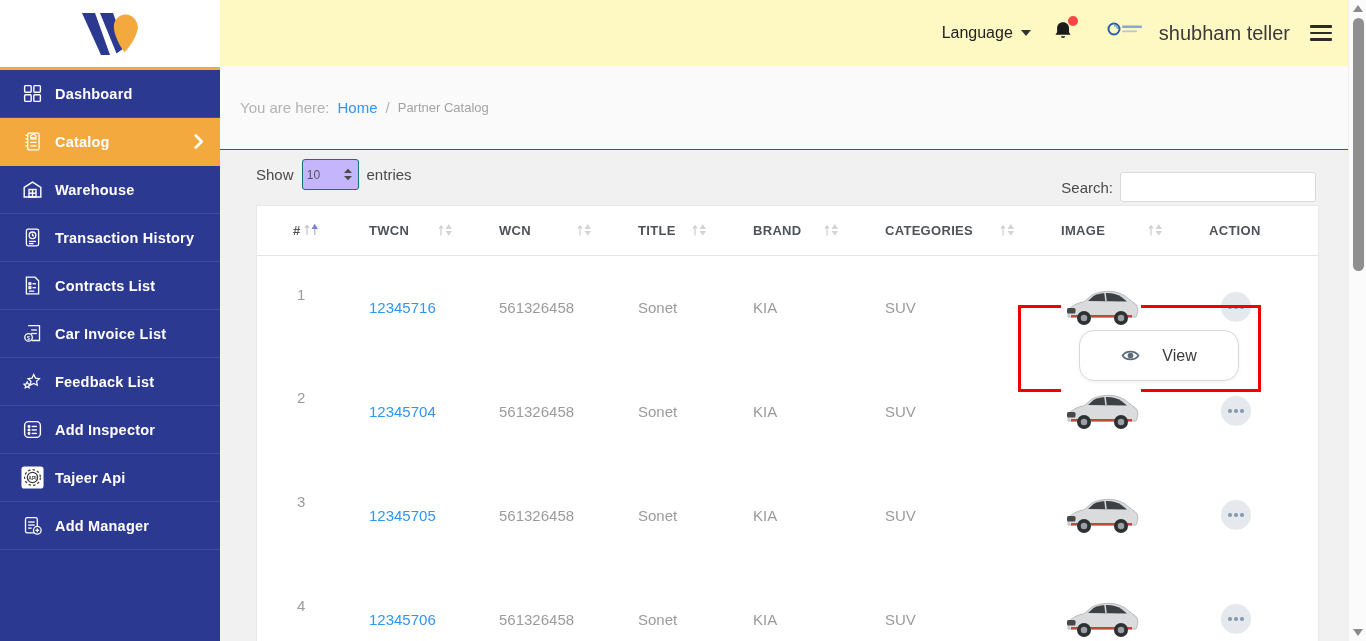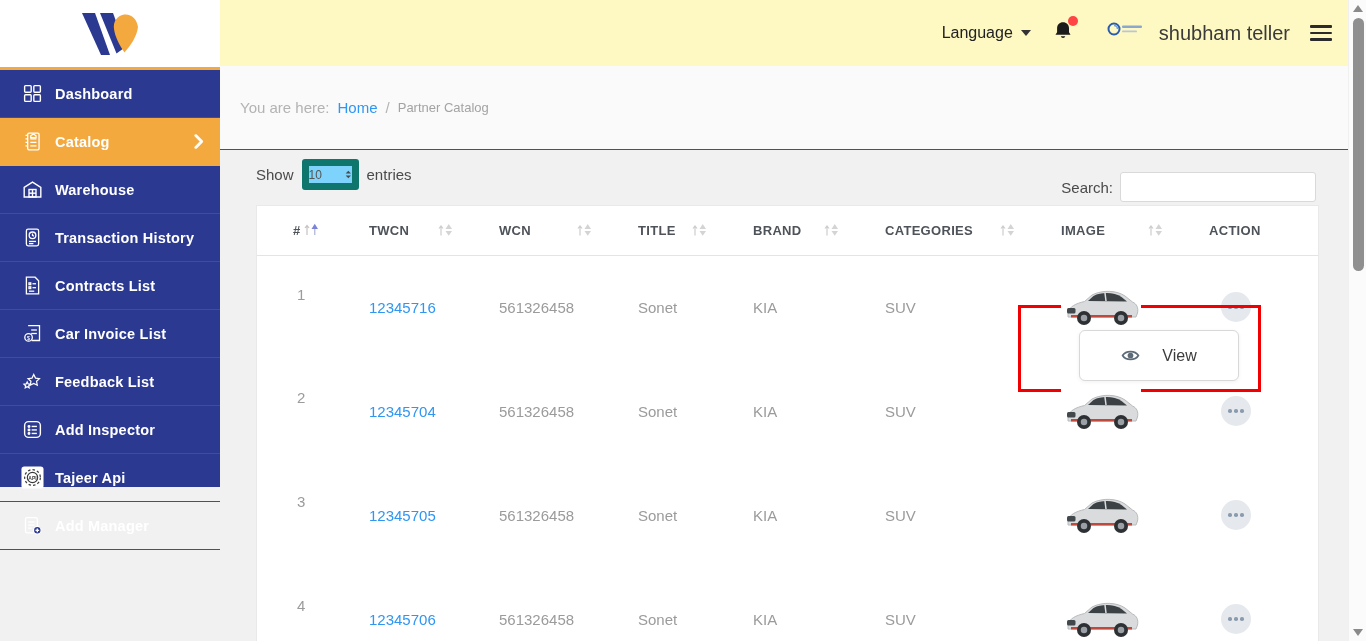--- a/index.html
+++ b/index.html
@@ -1,20 +1,20 @@
 <!DOCTYPE html>
 <html><head>
 <meta charset="utf-8">
 <style>
   * { margin:0; padding:0; box-sizing:border-box; }
   html,body { font-family:"Liberation Sans", sans-serif; }
   .stage { position:relative; width:1366px; height:641px; overflow:hidden; background:#f1f1f1; }
 
   
-  .sidebar { position:absolute; left:0; top:0; width:220px; height:487px; background:#2b3990; z-index:5; }
+  .sidebar { position:absolute; left:0; top:0; width:220px; height:641px; background:#2b3990; z-index:5; }
   .logo-box { height:70px; background:#fff; border-bottom:3px solid #f4a93f; display:flex; align-items:center; justify-content:center; }
   .nav-item { height:48px; display:flex; align-items:center; padding:0 16px 0 20px; border-bottom:1px solid #3c4da3; cursor:pointer; }
   .nav-item .ic { width:24px; height:24px; display:flex; align-items:center; justify-content:center; flex:0 0 24px; }
   .nav-item .lbl { color:#fff; font-size:14.5px; font-weight:bold; margin-left:11px; letter-spacing:.2px; white-space:nowrap; }
   .nav-item.active { background:#f4a93f; border-bottom:1px solid #f4a93f; }
   .nav-item .chev { margin-left:auto; display:flex; }
 
   
   .topbar { position:absolute; left:220px; top:0; width:1128px; height:66px; background:#fef9c3; z-index:4;
             display:flex; align-items:center; justify-content:flex-end; padding-right:16px; }
@@ -33,21 +33,21 @@
                 border-bottom:1px solid #0369a1; display:flex; align-items:center; padding-left:20px; z-index:3; }
   .crumb-band .pre { color:#b3b3b3; font-size:15px; }
   .crumb-band .home { color:#2e96f3; font-size:15px; margin-left:8px; text-decoration:none; cursor:pointer; }
   .crumb-band .sep { color:#b3b3b3; font-size:15px; margin:0 8px; }
   .crumb-band .cur { color:#a3a3a3; font-size:13px; }
 
   
   .content { position:absolute; left:220px; top:150px; width:1128px; height:491px; overflow:hidden; }
   .show-group { position:absolute; left:36px; top:9px; display:flex; align-items:center; }
   .show-label { font-size:15px; color:#4a4a4a; }
-  .entries-select { width:57px; height:31px; background:#7dd3fc; border:7px solid #0f766e; border-radius:3px; margin:0 8px;
+  .entries-select { width:57px; height:31px; background:#c4b5fd; border:1px solid #0f766e; border-radius:3px; margin:0 8px;
                     display:flex; align-items:center; justify-content:center; gap:23px; cursor:pointer; }
   .entries-select .val { font-size:12px; color:#555; }
   .entries-label { font-size:15px; color:#4a4a4a; }
   .search-group { position:absolute; right:32px; top:22px; display:flex; align-items:center; }
   .search-label { font-size:15px; color:#4a4a4a; margin-right:7px; }
   .search-input { width:196px; height:30px; background:#fff; border:1px solid #d9d9d9; border-radius:3px; padding:0 8px; font-size:14px; color:#444; outline:none; }
 
   
   .card { position:absolute; left:36px; top:55px; width:1063px; height:600px; background:#fff; border:1px solid #e9e9e9; }
   table { width:100%; border-collapse:collapse; table-layout:fixed; }
@@ -58,21 +58,21 @@
   .twcn-link { color:#2e96f3; text-decoration:none; cursor:pointer; }
   .sort { position:absolute; right:46px; top:50%; transform:translateY(-50%); display:flex; align-items:center; }
   .sort-inline { display:inline-flex; vertical-align:-2px; margin-left:2px; }
   .car-wrap { position:relative; z-index:3; width:80px; height:52px; background:#fff; display:flex; align-items:center; justify-content:center; }
   .dots-btn { width:30px; height:30px; border-radius:50%; background:#e5e8ec; border:none; display:flex; align-items:center; justify-content:center; gap:2.5px; cursor:pointer; margin-left:12px; }
   .dots-btn i { width:3.5px; height:3.5px; border-radius:50%; background:#8b9bae; }
 
   
   .red-box { position:absolute; left:1018px; top:305px; width:243px; height:87px; border:3px solid #f00000; z-index:2; pointer-events:none; }
   .view-popup { position:absolute; left:1079px; top:330px; width:160px; height:51px; background:#fff; border:1px solid #d8d8d8;
-                border-radius:6px; box-shadow:0 1px 4px rgba(0,0,0,.06); display:flex; align-items:center; justify-content:center; gap:22px; z-index:6; cursor:pointer; }
+                border-radius:15px; box-shadow:0 1px 4px rgba(0,0,0,.06); display:flex; align-items:center; justify-content:center; gap:22px; z-index:6; cursor:pointer; }
   .view-popup .txt { font-size:16px; color:#3c3c3c; }
 
   
   .scrollbar { position:absolute; right:0; top:0; width:18px; height:641px; background:#fbfbfb; border-left:1px solid #f0f0f0; z-index:7; }
   .sb-thumb { position:absolute; left:3.5px; top:18px; width:11px; height:253px; background:#8f8f8f; border-radius:6px; }
   .sb-up { position:absolute; left:4px; top:5px; width:0; height:0; border-left:5px solid transparent; border-right:5px solid transparent; border-bottom:7px solid #8a8a8a; }
   .sb-down { position:absolute; left:4px; bottom:5px; width:0; height:0; border-left:5px solid transparent; border-right:5px solid transparent; border-top:7px solid #8a8a8a; }
 </style>
 </head>
 <body>

